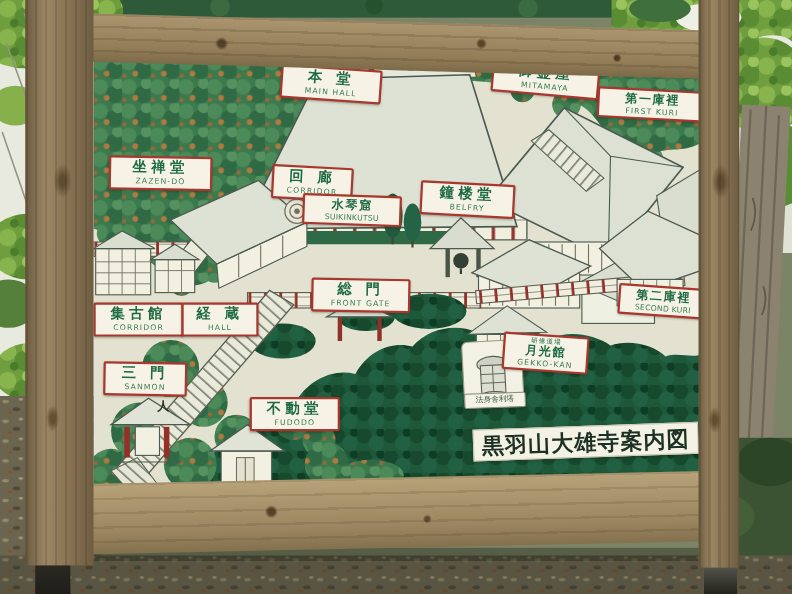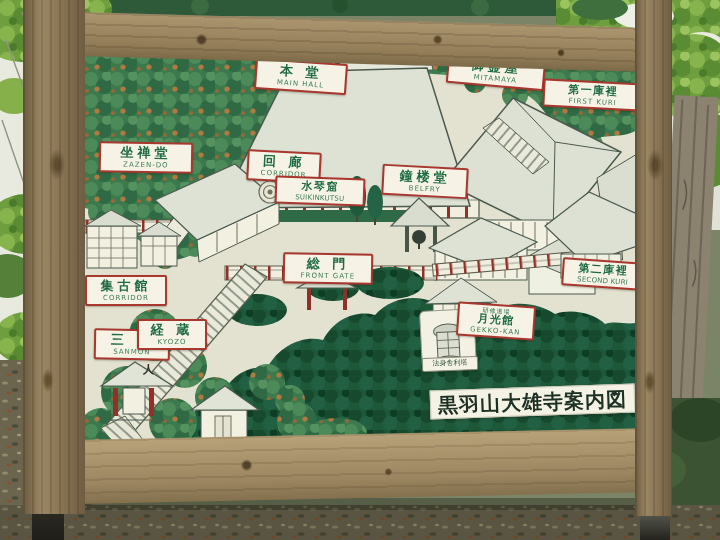--- a/index.html
+++ b/index.html
@@ -386,30 +386,34 @@
       <div class="lbl" style="left:198px;top:203px;width:80px;transform:rotate(1deg);">
         <span class="k">総 門</span>
         <span class="r">FRONT GATE</span>
       </div>
 
       <div class="lbl" style="left:0px;top:225px;width:72px;">
         <span class="k">集古館</span>
         <span class="r">CORRIDOR</span>
       </div>
 
-      <div class="lbl" style="left:52px;top:225px;width:60px;z-index:4;margin-top:44px;">
+      <div class="lbl" style="left:80px;top:225px;width:60px;z-index:4;">
         <span class="k">経 蔵</span>
-        <span class="r">KYOZO</span>
+        <span class="r">HALL</span>
       </div>
 
       <div class="lbl" style="left:9px;top:279px;width:66px;transform:rotate(1deg);">
         <span class="k">三 門</span>
         <span class="r">SANMON</span>
       </div>
 
+      <div class="lbl" style="left:142px;top:311px;width:72px;">
+        <span class="k">不動堂</span>
+        <span class="r">FUDODO</span>
+      </div>
 
       <div class="lbl" style="left:372px;top:254px;width:68px;transform:rotate(4deg);">
         <span class="s">研修道場</span>
         <span class="k k4">月光館</span>
         <span class="r">GEKKO-KAN</span>
       </div>
 
       <div class="lbl" style="left:477px;top:210px;width:72px;transform:rotate(4deg);">
         <span class="k k4">第二庫裡</span>
         <span class="r rs">SECOND KURI</span>

